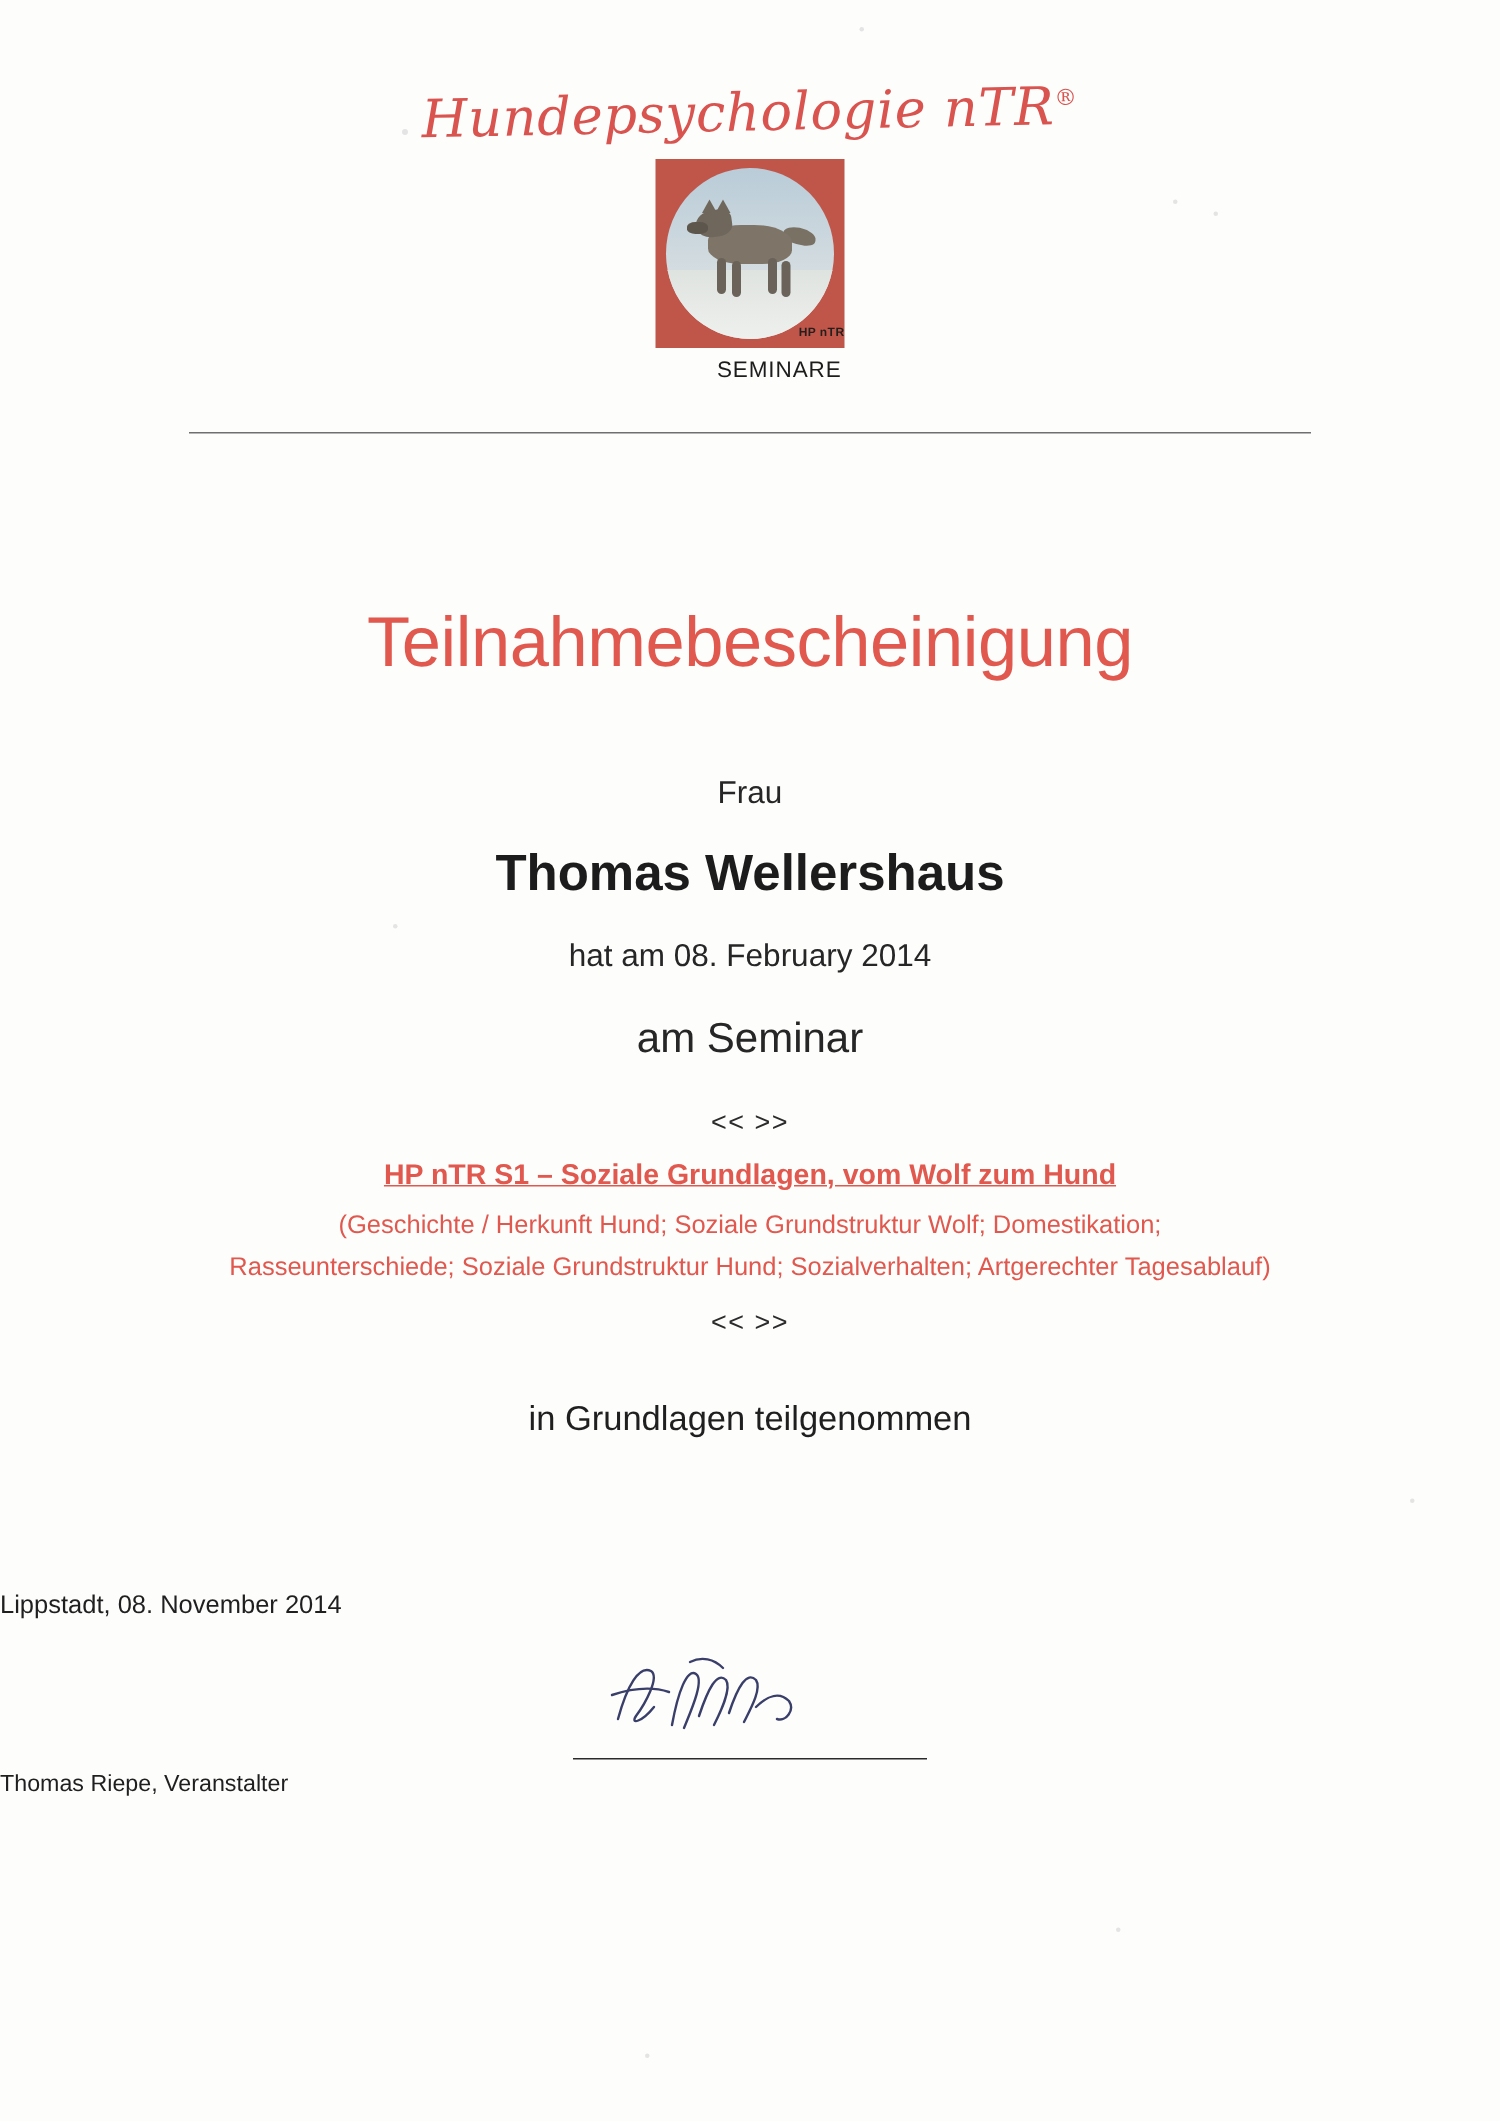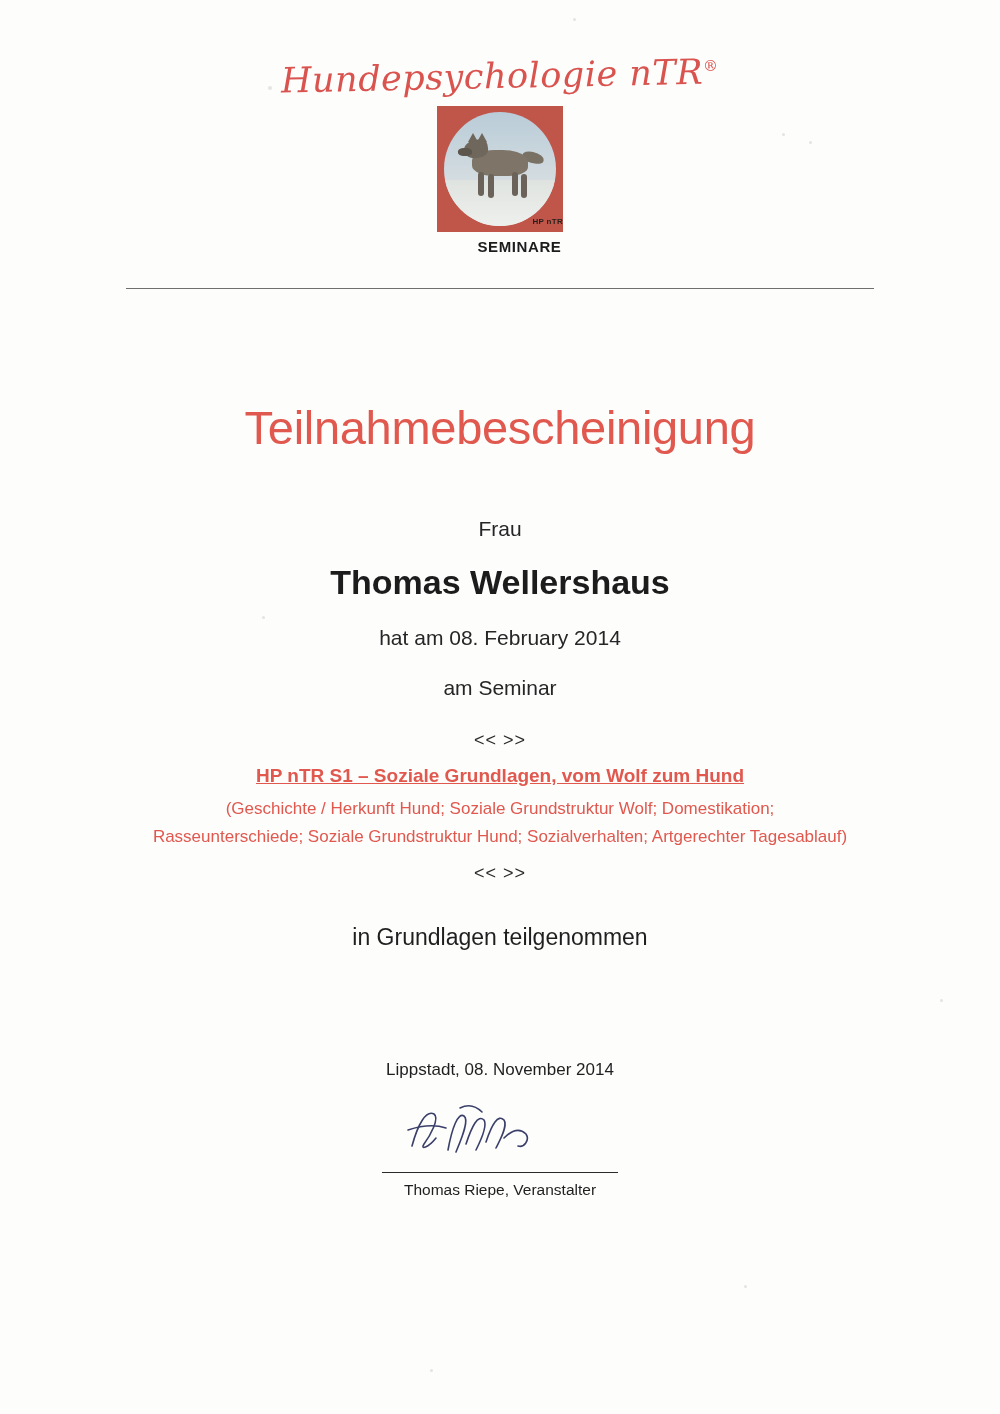--- a/index.html
+++ b/index.html
@@ -144,21 +144,21 @@
     text-align: right;
     font-size: 8px;
     font-weight: bold;
     color: #241f1c;
     letter-spacing: .3px;
     padding-left: 48px;
   }
   .seminare {
     margin-top: 6px;
     font-size: 15px;
-    font-weight: bold;
+    font-weight: normal;
     letter-spacing: .6px;
     color: #1c1c1c;
     padding-left: 39px;
   }
   .rule {
     position: absolute;
     top: 288px;
     left: 126px;
     right: 126px;
     border-top: 1px solid #6f6f6f;
@@ -189,21 +189,21 @@
     font-weight: bold;
     color: #1c1c1c;
   }
   .dateline {
     margin-top: 24px;
     font-size: 21px;
     color: #262626;
   }
   .seminarline {
     margin-top: 26px;
-    font-size: 21px;
+    font-size: 28px;
     color: #262626;
   }
   .chev {
     margin-top: 30px;
     font-size: 18px;
     color: #2b2b2b;
     letter-spacing: 1px;
   }
   .chev.bottom { margin-top: 14px; }
   .course-title {
@@ -224,21 +224,21 @@
     font-size: 23px;
     color: #1f1f1f;
   }
 
   
   .sigblock {
     position: absolute;
     top: 1060px;
     left: 0;
     right: 0;
-    text-align: center;
+    text-align: left;
   }
   .sig-place {
     font-size: 17px;
     color: #1f1f1f;
   }
   .signature {
     height: 78px;
     position: relative;
     margin-top: 14px;
   }

